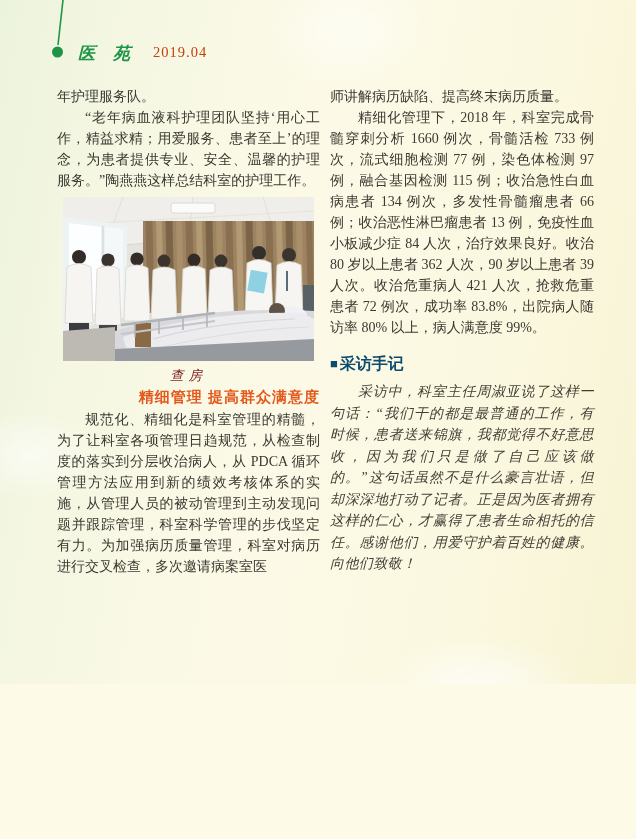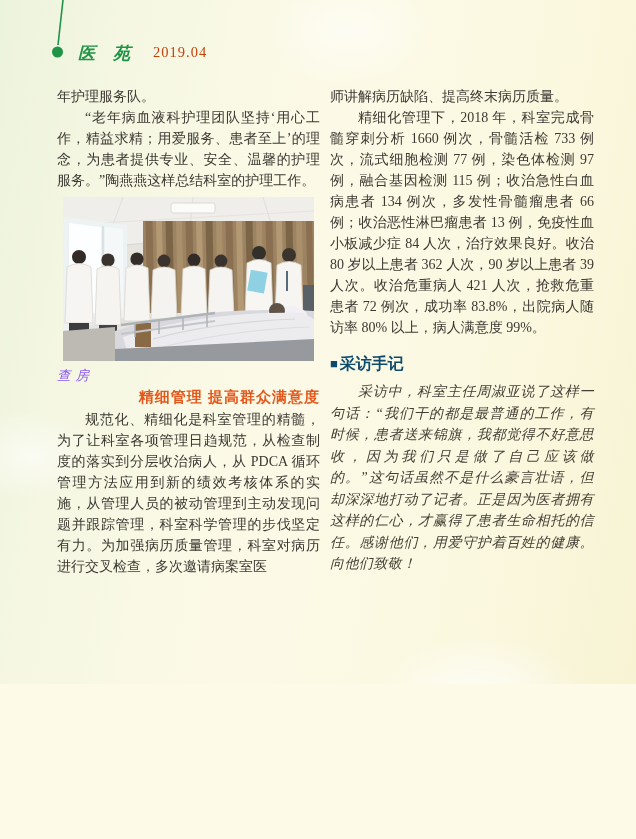--- a/index.html
+++ b/index.html
@@ -32,22 +32,22 @@
   .col{position:absolute;top:86px;}
   .col.left{left:57px;width:263px;}
   .col.right{left:330px;width:264px;}
   p.body{
     margin:0;text-align:justify;text-indent:2em;
     font-size:14px;line-height:21px;color:#3c3832;
   }
   p.body.noindent{text-indent:0;}
   figure.photo{margin:6px 0 0 6px;padding:0;width:251px;height:164px;}
   .caption{
-    font-style:italic;text-align:left;font-size:13.5px;
-    color:#8b5cf6;letter-spacing:5px;margin-top:7px;line-height:16px;
+    font-style:italic;text-align:center;font-size:13.5px;
+    color:#7f1d1d;letter-spacing:5px;margin-top:7px;line-height:16px;
   }
   .orange-heading{
     font-family:"Liberation Sans","DejaVu Sans",sans-serif;
     font-weight:bold;font-size:15px;color:#e4581c;
     text-align:right;margin:4px 0 3px;line-height:18px;letter-spacing:1px;
   }
   .notes-header{
     font-family:"Liberation Sans","DejaVu Sans",sans-serif;
     font-weight:bold;font-size:16px;color:#0c4a6e;
     margin:17px 0 8px;line-height:18px;

